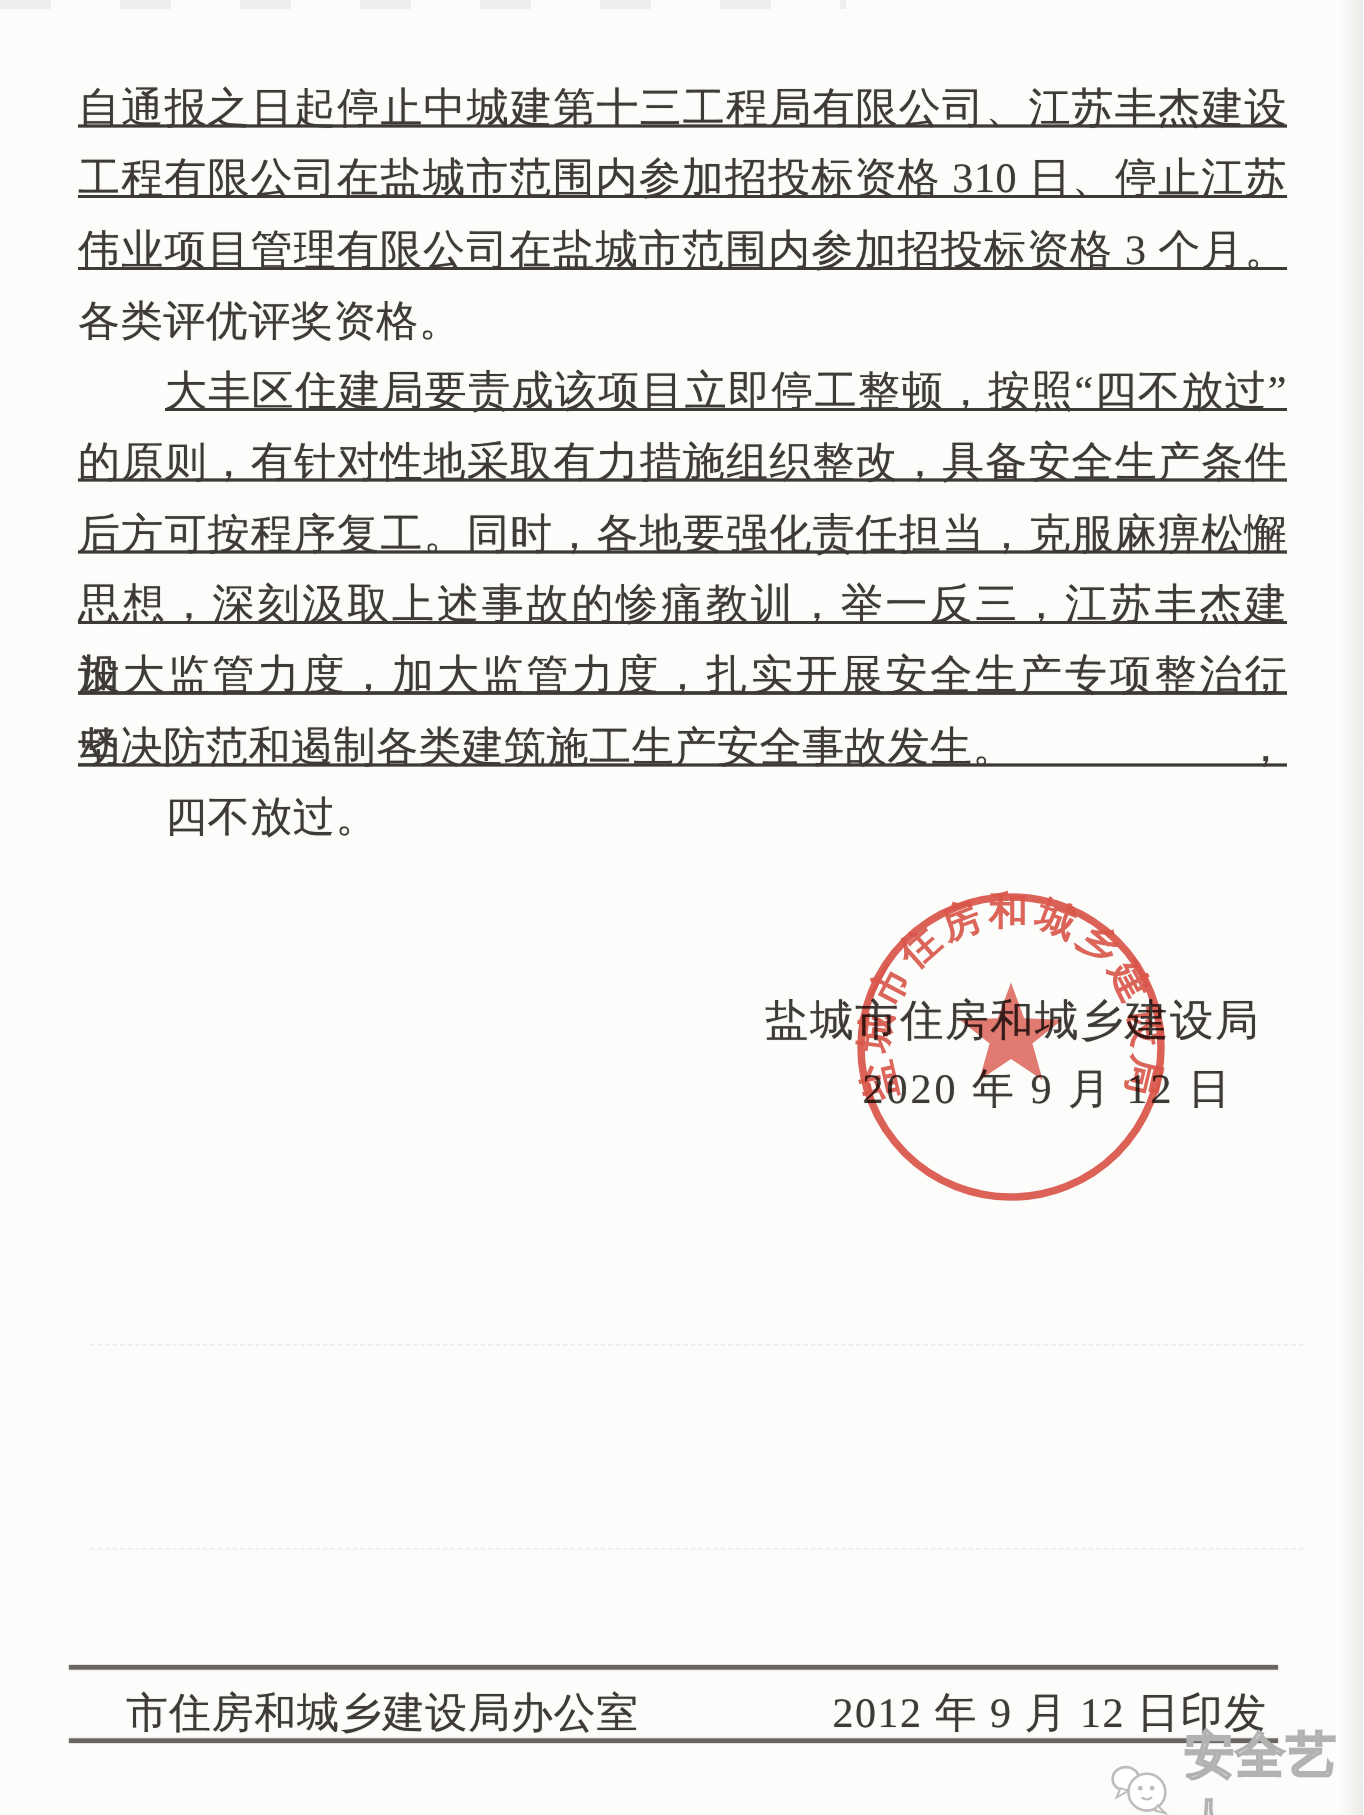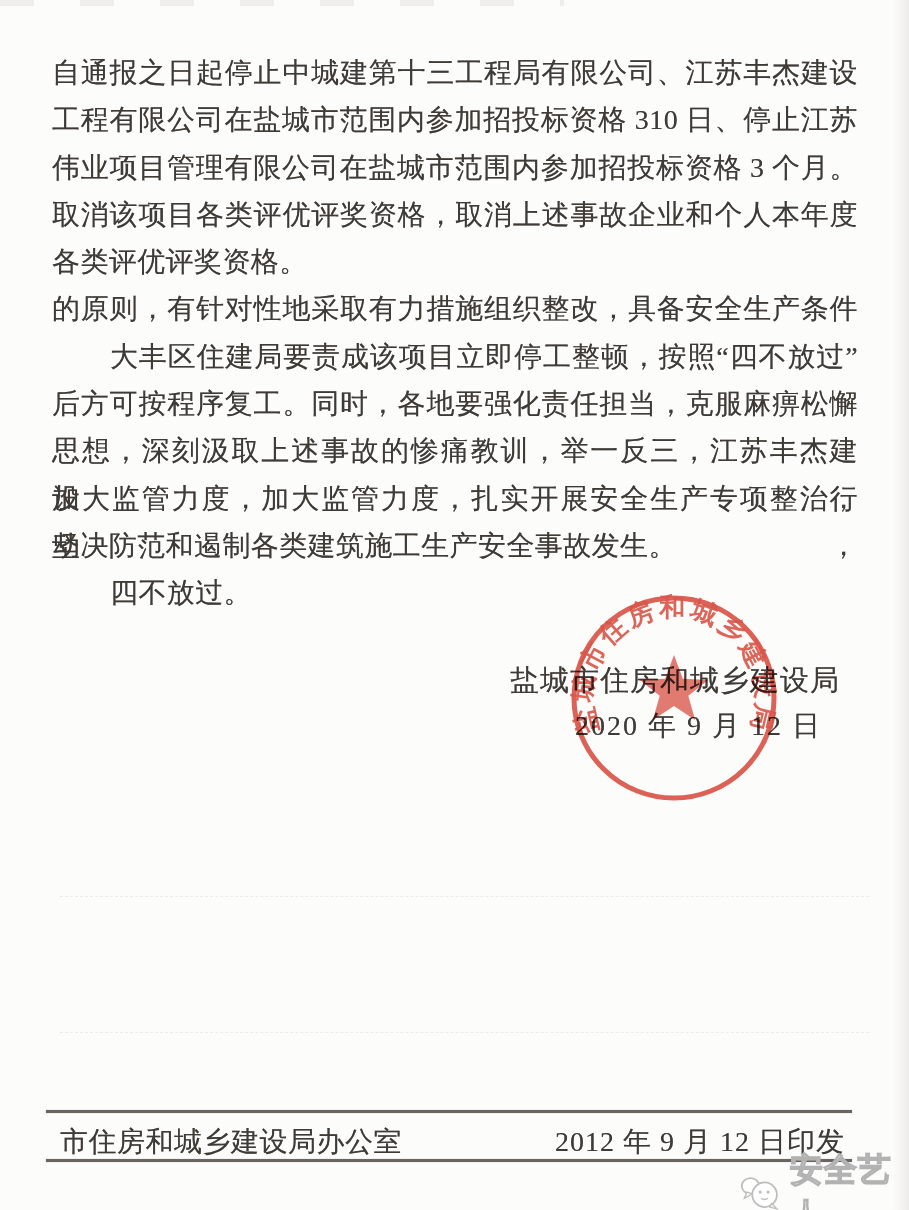--- a/index.html
+++ b/index.html
@@ -29,21 +29,21 @@
     border-top: 1px dashed #eeecea;
   }
   
   .body-text {
     position: absolute; left: 52px; top: 49px; width: 806px;
     font-size: 28px; line-height: 47.3px;
     text-shadow: 0 0 0.6px rgba(62,58,54,0.55);
     letter-spacing: 0.4px;
   }
   .line { height: 47.3px; white-space: nowrap; }
-  .line.just { white-space: normal; text-align: justify; text-align-last: justify; }
+  .line.just { white-space: normal; text-align: justify; text-align-last: justify; text-decoration: underline; }
   .line.indent { text-indent: 58px; }
   
   .sig-agency {
     position: absolute; left: 510px; top: 661px;
     font-size: 29px; letter-spacing: 1px;
     text-shadow: 0 0 0.6px rgba(62,58,54,0.55);
   }
   .sig-date {
     position: absolute; left: 575px; top: 707px;
     font-size: 28px; letter-spacing: 2px;
@@ -55,21 +55,21 @@
     mix-blend-mode: multiply; opacity: 0.92;
   }
   
   .footer-rule {
     position: absolute; left: 46px; width: 806px; height: 3px;
     background: #6b6560; box-shadow: 0 0 1px rgba(107,101,96,.8);
   }
   .footer-rule.top { top: 1110px; }
   .footer-rule.bottom { top: 1159px; }
   .footer-office {
-    position: absolute; left: 60px; top: 1123px;
+    position: absolute; left: 84px; top: 1123px;
     font-size: 28px; letter-spacing: 0.5px;
     text-shadow: 0 0 0.6px rgba(62,58,54,0.55);
   }
   .footer-print-date {
     position: absolute; right: 64px; top: 1123px;
     font-size: 28px; letter-spacing: 1px;
     text-shadow: 0 0 0.6px rgba(62,58,54,0.55);
   }
   
   .watermark {
@@ -91,24 +91,23 @@
 
   <div class="scan-top-smudge"></div>
   <div class="scan-right-band"></div>
   <div class="scan-dots" style="top:896px"></div>
   <div class="scan-dots" style="top:1032px"></div>
 
   <div class="body-text">
     <div class="line just">自通报之日起停止中城建第十三工程局有限公司、江苏丰杰建设</div>
     <div class="line just">工程有限公司在盐城市范围内参加招投标资格 310 日、停止江苏</div>
     <div class="line just">伟业项目管理有限公司在盐城市范围内参加招投标资格 3 个月。</div>
-    <div class="line just">取消该项目各类评优评奖资格，取消上述事故企业和个人本年度</div>
     <div class="line">各类评优评奖资格。</div>
+    <div class="line just indent">大丰区住建局要责成该项目立即停工整顿，按照“四不放过”</div>
     <div class="line just">的原则，有针对性地采取有力措施组织整改，具备安全生产条件</div>
-    <div class="line just indent">大丰区住建局要责成该项目立即停工整顿，按照“四不放过”</div>
     <div class="line just">后方可按程序复工。同时，各地要强化责任担当，克服麻痹松懈</div>
     <div class="line just">思想，深刻汲取上述事故的惨痛教训，举一反三，江苏丰杰建设，</div>
     <div class="line just">加大监管力度，加大监管力度，扎实开展安全生产专项整治行动，</div>
     <div class="line">坚决防范和遏制各类建筑施工生产安全事故发生。</div>
     <div class="line indent">四不放过。</div>
   </div>
 
   <div class="sig-agency">盐城市住房和城乡建设局</div>
   <div class="sig-date">2020 年 9 月 12 日</div>
 

